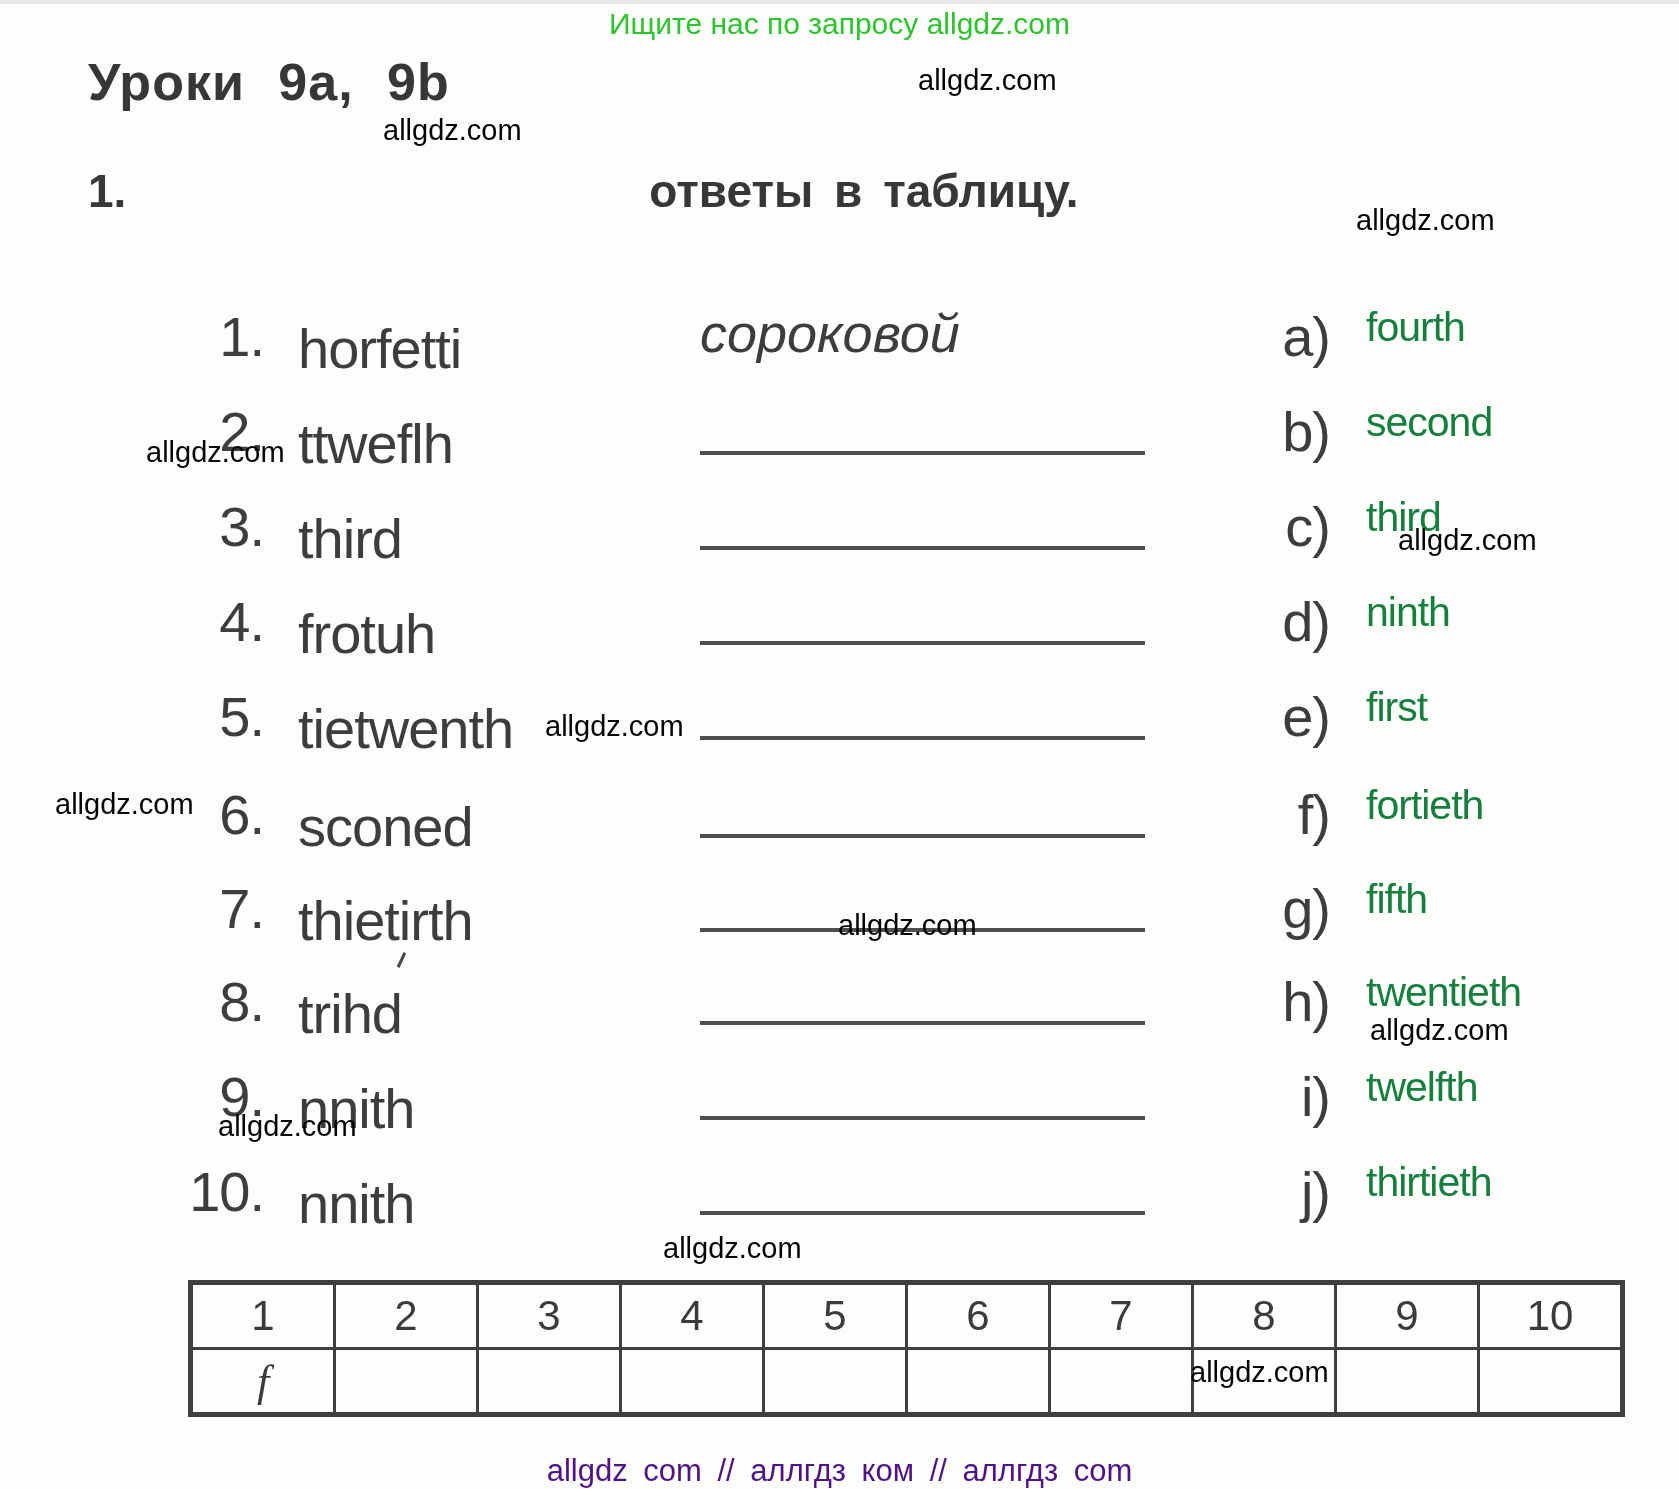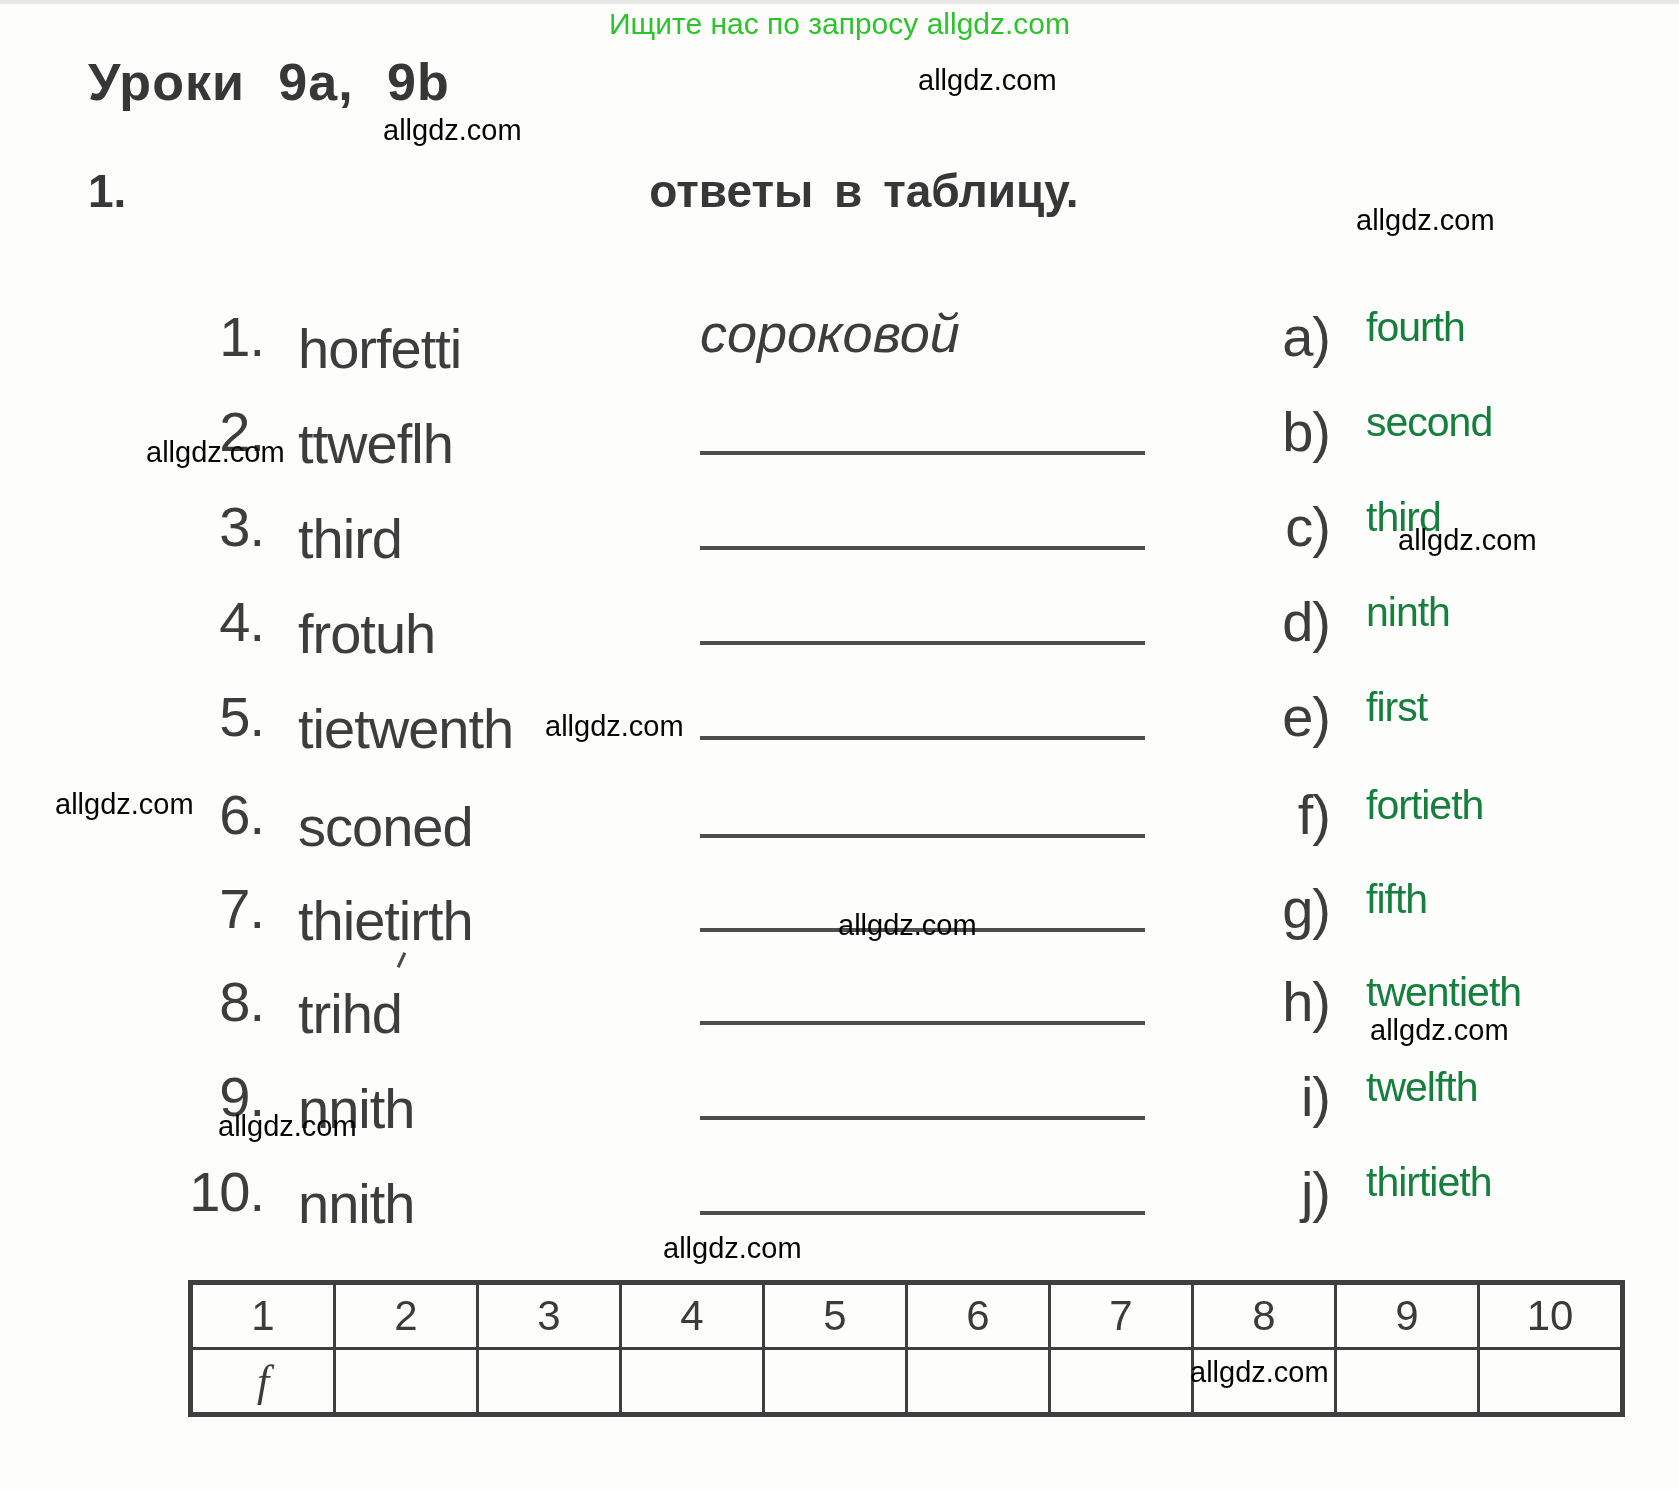--- a/index.html
+++ b/index.html
@@ -199,14 +199,15 @@
   <div class="wm" style="left:146px;top:432px;">allgdz.com</div>
   <div class="wm" style="left:1398px;top:520px;">allgdz.com</div>
   <div class="wm" style="left:545px;top:706px;">allgdz.com</div>
   <div class="wm" style="left:55px;top:784px;">allgdz.com</div>
   <div class="wm" style="left:838px;top:905px;">allgdz.com</div>
   <div class="wm" style="left:1370px;top:1010px;">allgdz.com</div>
   <div class="wm" style="left:218px;top:1106px;">allgdz.com</div>
   <div class="wm" style="left:663px;top:1228px;">allgdz.com</div>
   <div class="wm" style="left:1190px;top:1352px;">allgdz.com</div>
 
+  <div class="promo-bottom" style="color:#4f1287;">allgdz com  //  аллгдз ком  //  аллгдз com</div>
 
 </div>
 
 </body></html>

